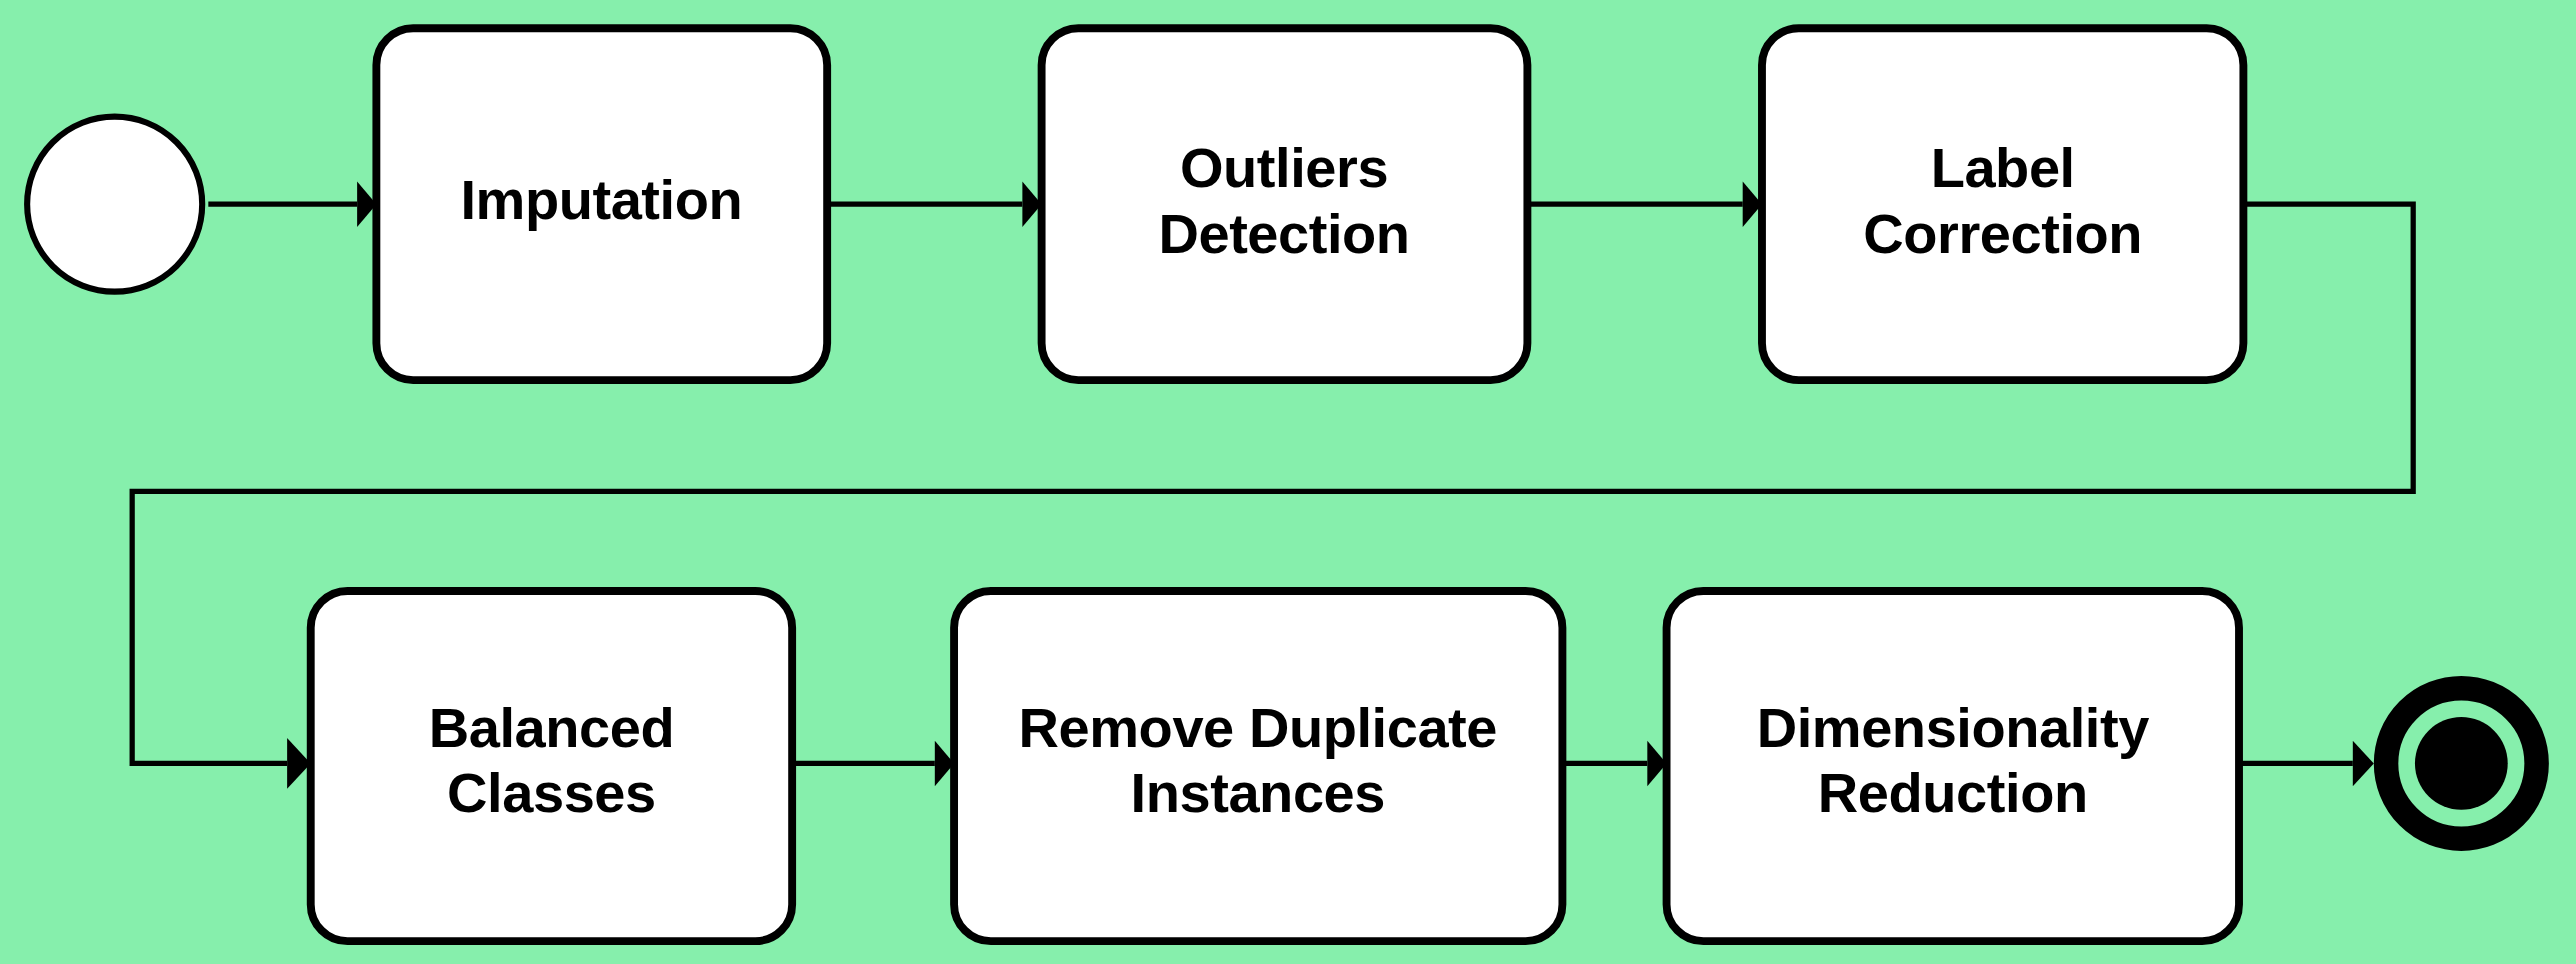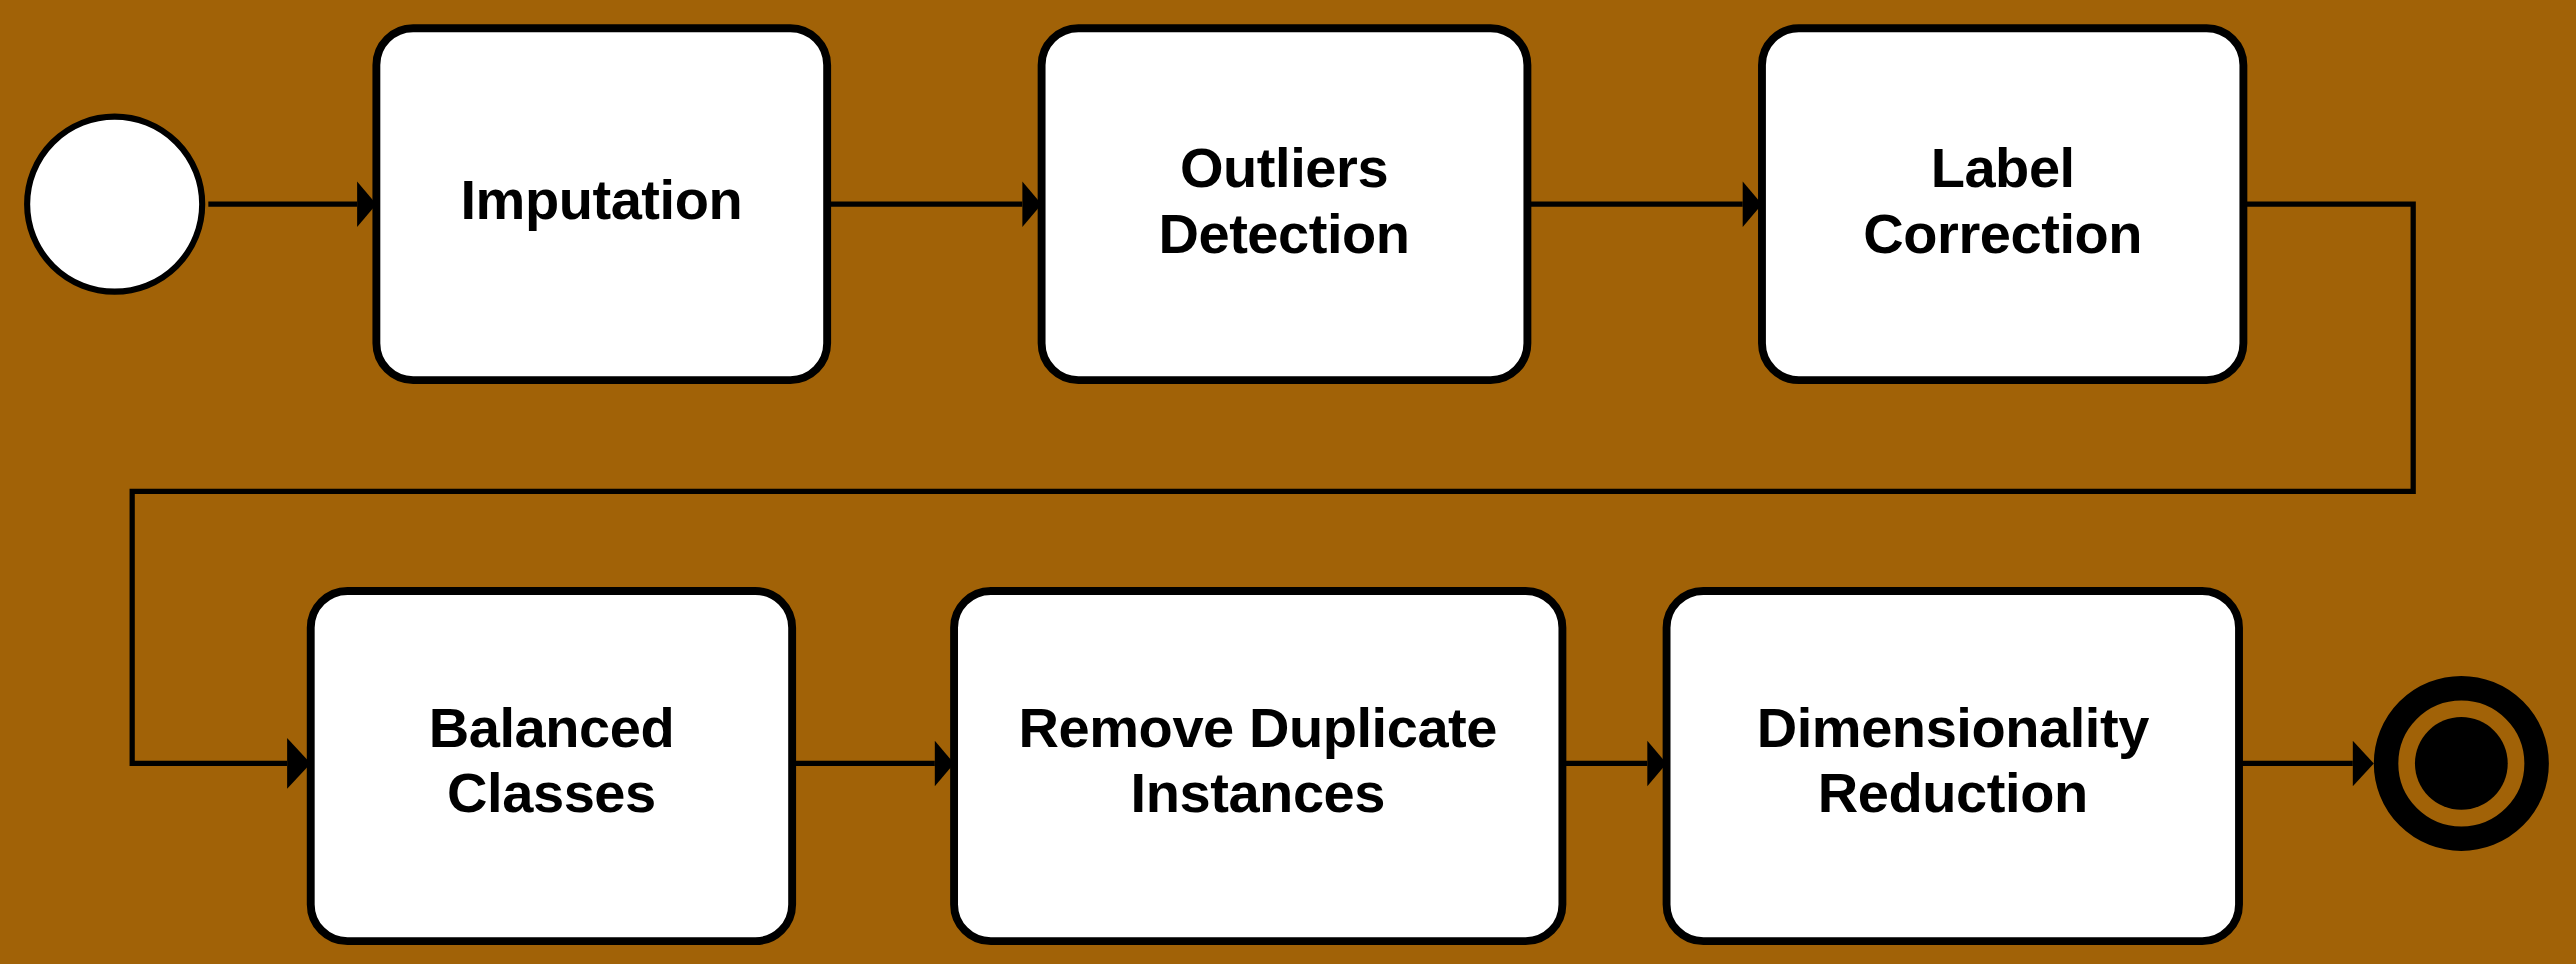--- a/index.html
+++ b/index.html
@@ -7,21 +7,21 @@
     padding: 0;
     background: #ffffff;
   }
   body {
     font-family: "Liberation Sans", "DejaVu Sans", sans-serif;
   }
   #diagram-root {
     position: relative;
     width: 2576px;
     height: 965px;
-    background: #a16207;
+    background: #86efac;
     overflow: hidden;
   }
   #flow-svg {
     position: absolute;
     inset: 0;
     width: 2576px;
     height: 965px;
     display: block;
   }
   .task-box-rect {

